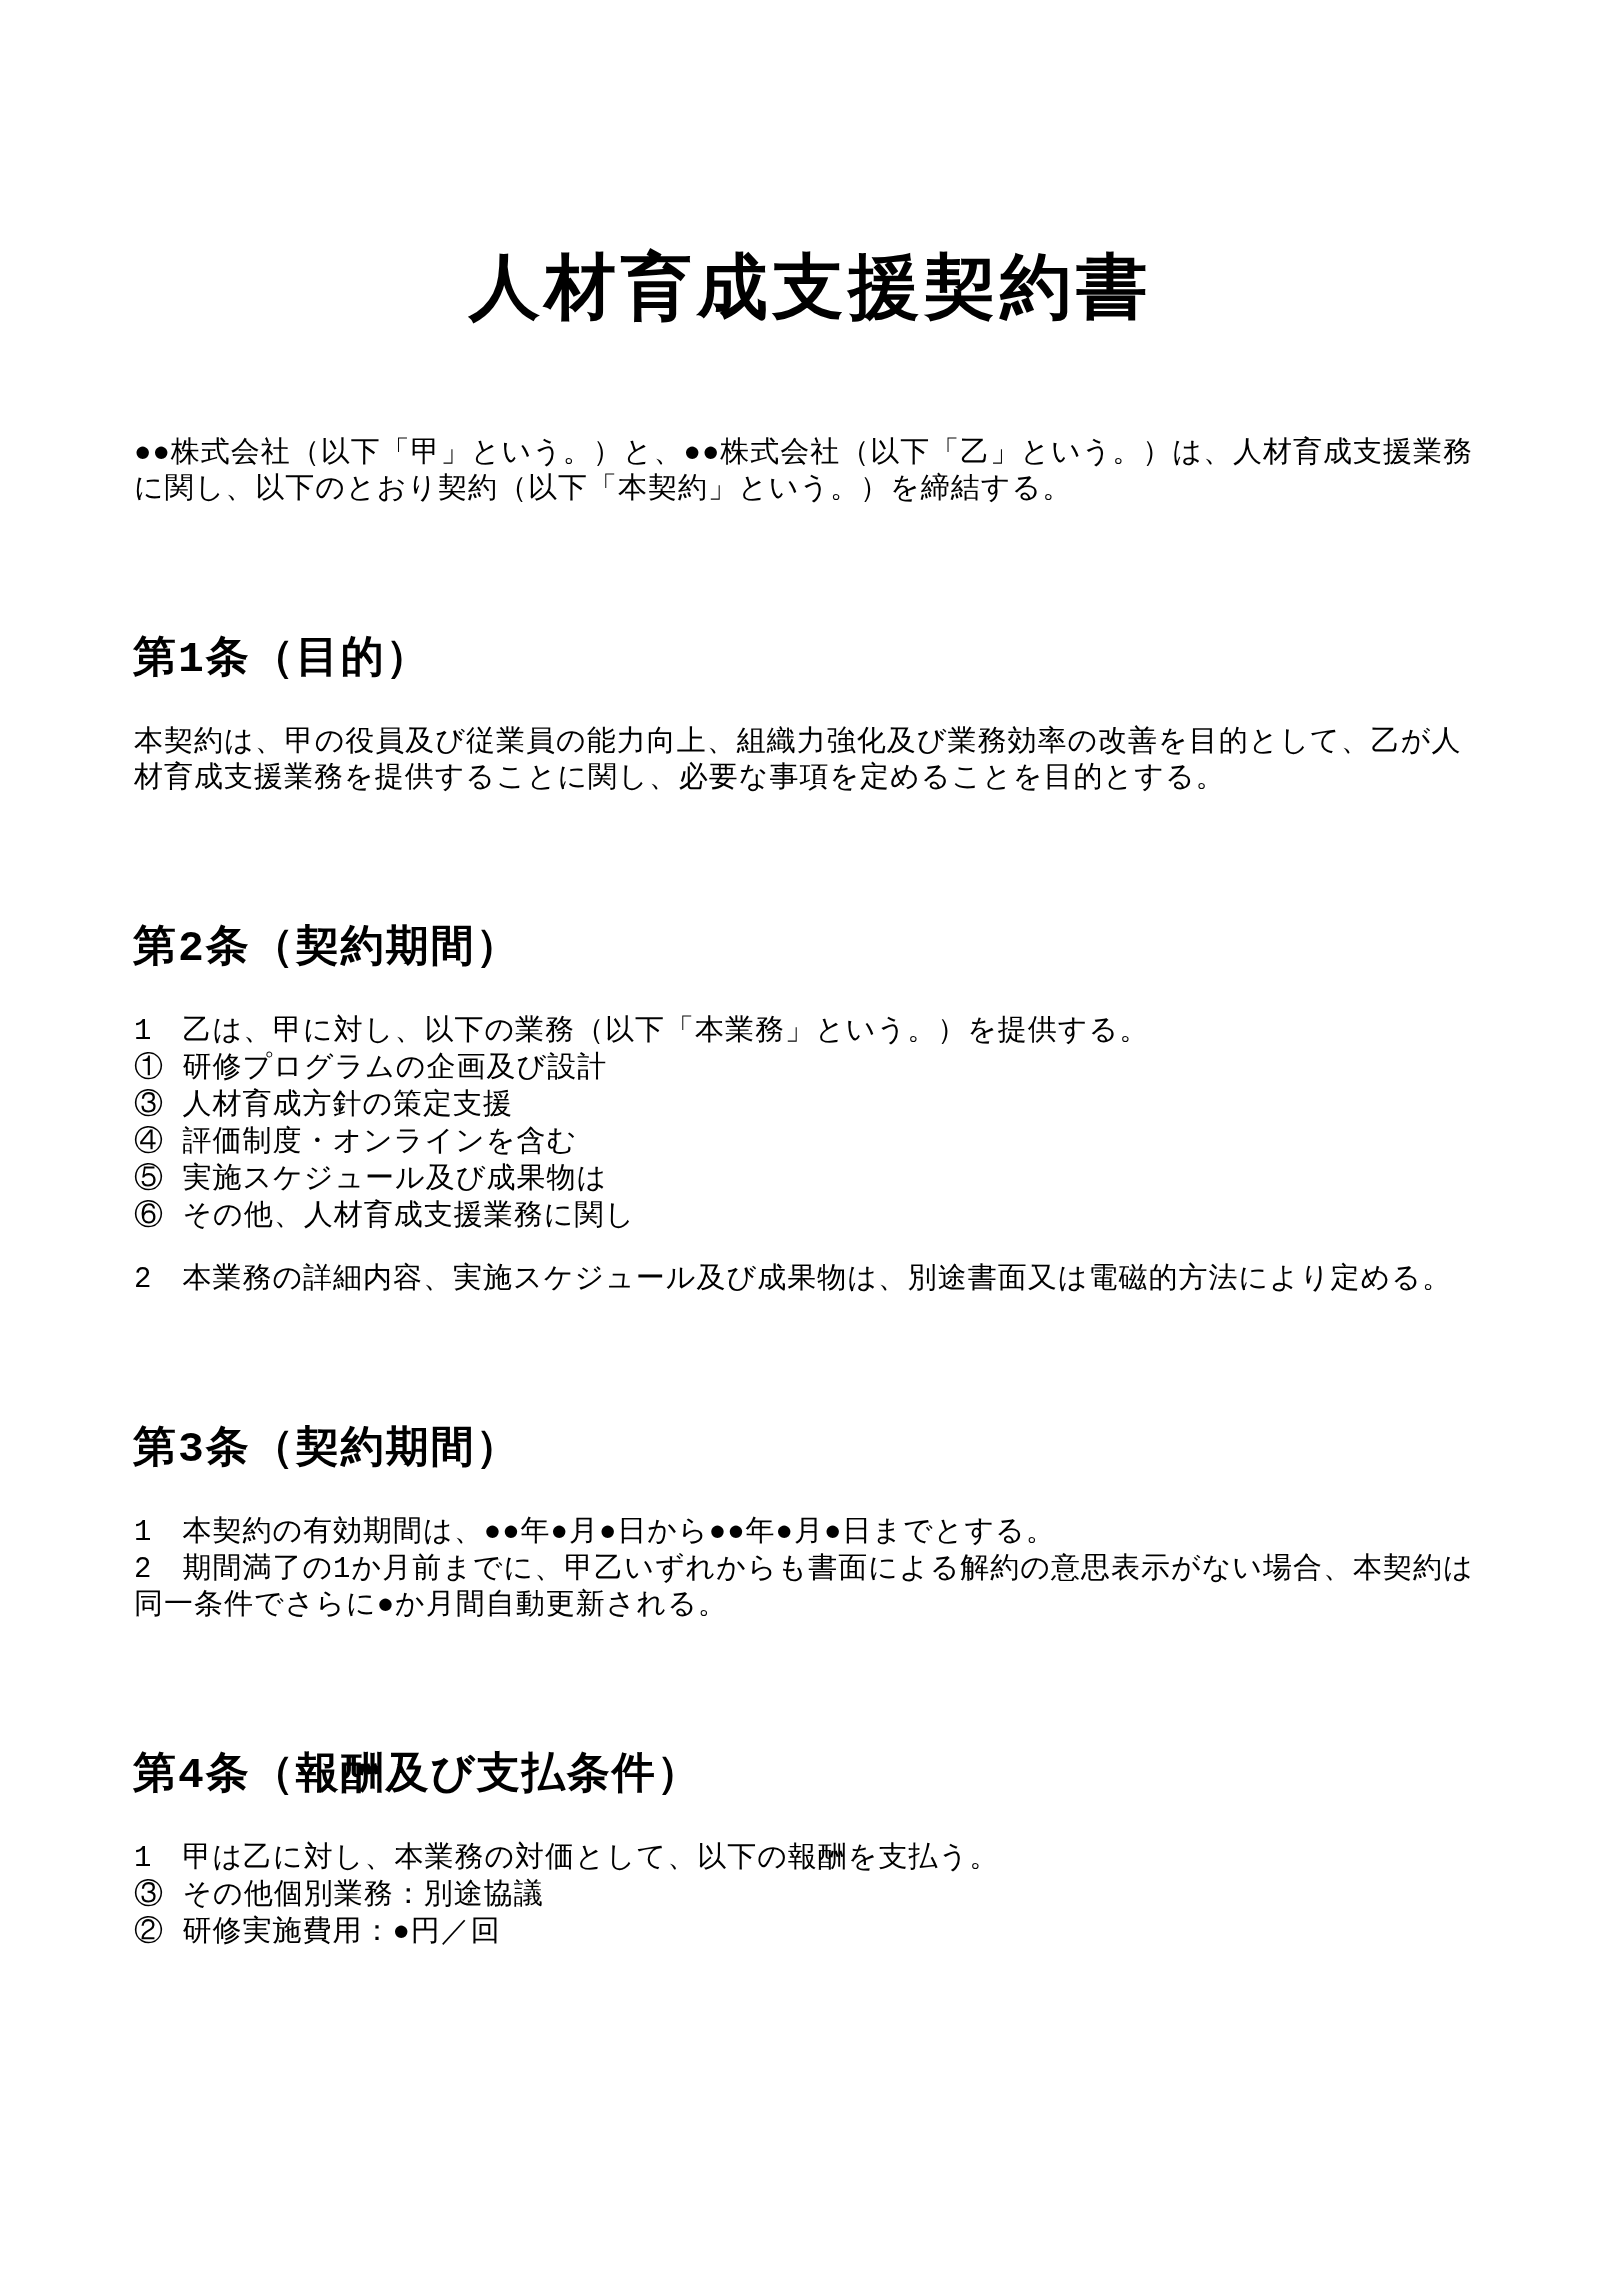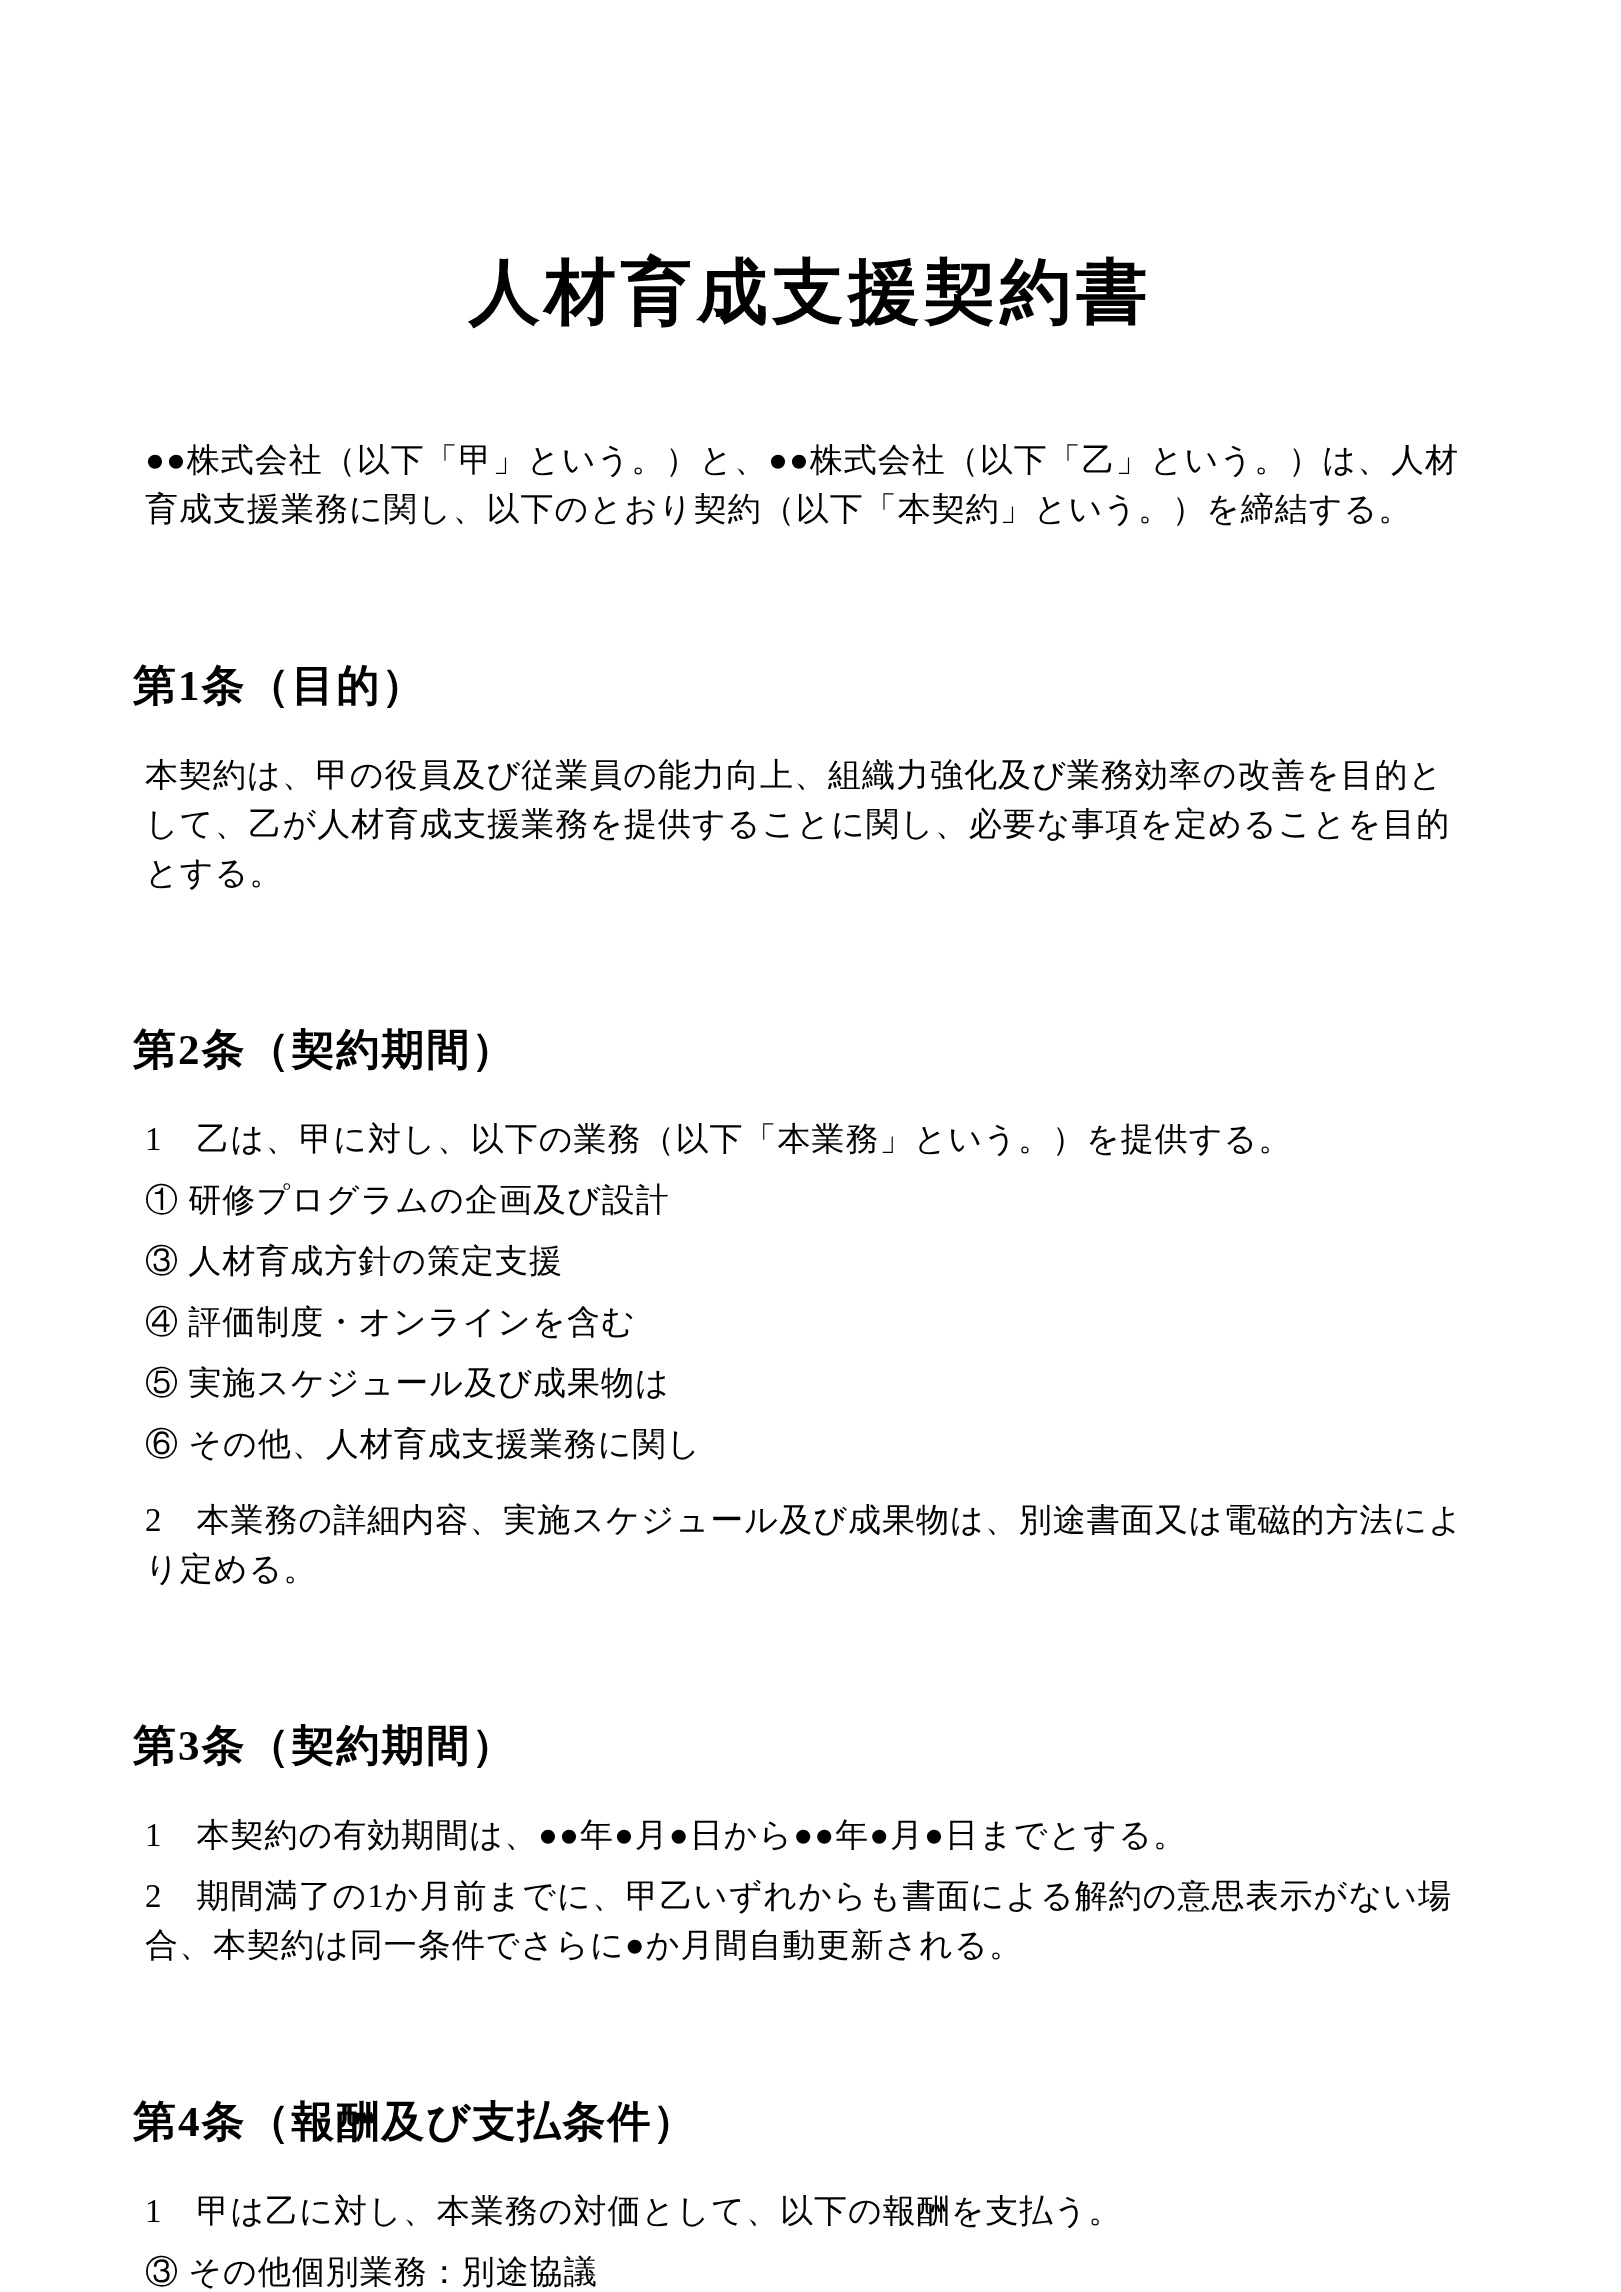--- a/index.html
+++ b/index.html
@@ -8,36 +8,36 @@
     background: #ffffff;
   }
   .page {
     position: relative;
     width: 1621px;
     height: 2293px;
     box-sizing: border-box;
     padding: 0 133px;
     background: #ffffff;
     color: #000000;
-    font-family: Liberation Serif, serif;
+    font-family: Liberation Mono, monospace;
     overflow: hidden;
   }
   .doc-title {
     margin: 0;
     padding-top: 250px;
     font-size: 71px;
     line-height: 84px;
     font-weight: 700;
     text-align: center;
     letter-spacing: 4.9px;
   }
   .body-text {
-    margin: 12px;
-    font-size: 33px;
-    line-height: 49px;
+    margin: 1px;
+    font-size: 29px;
+    line-height: 36px;
     font-weight: 400;
     letter-spacing: 1px;
   }
   .preamble {
     margin-top: 102px;
   }
   .sec-heading {
     margin: 127px 0 0 0;
     font-size: 43px;
     line-height: 49px;

